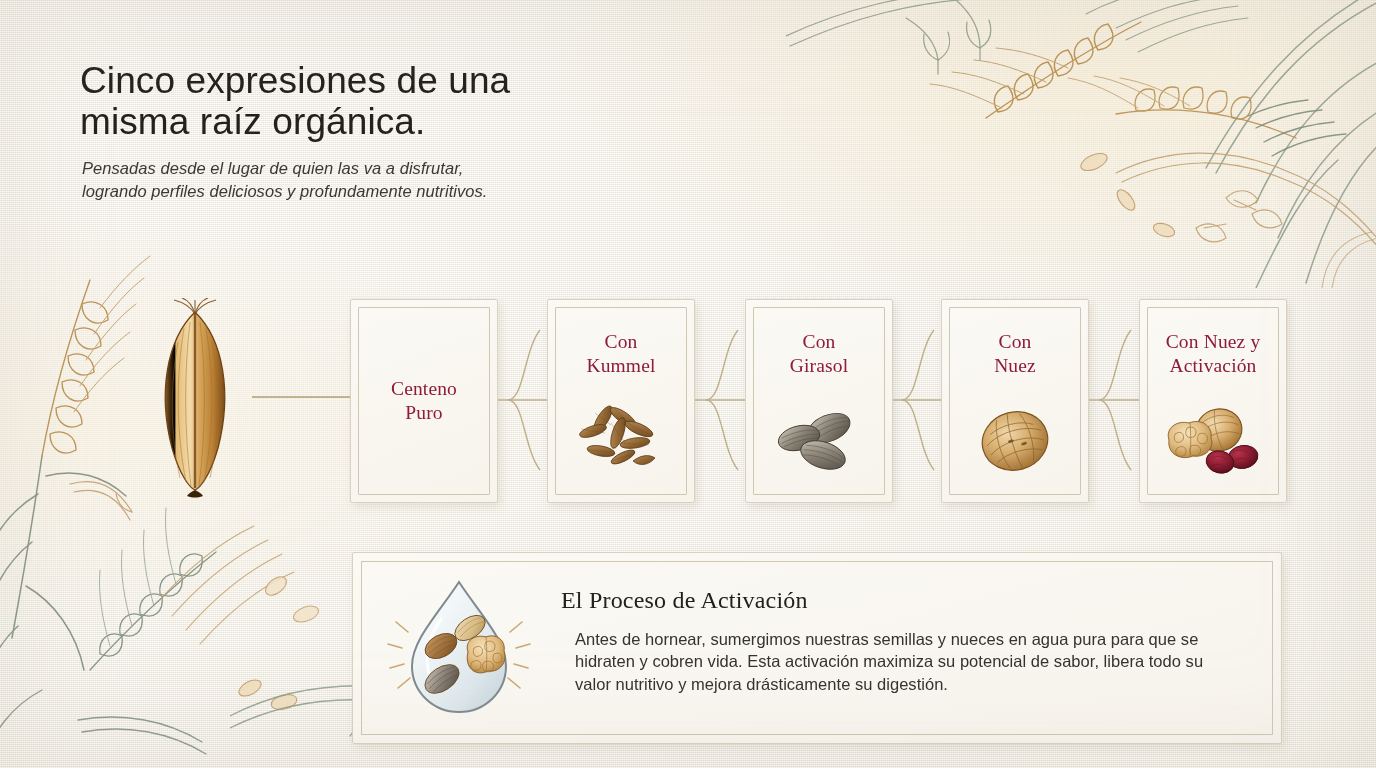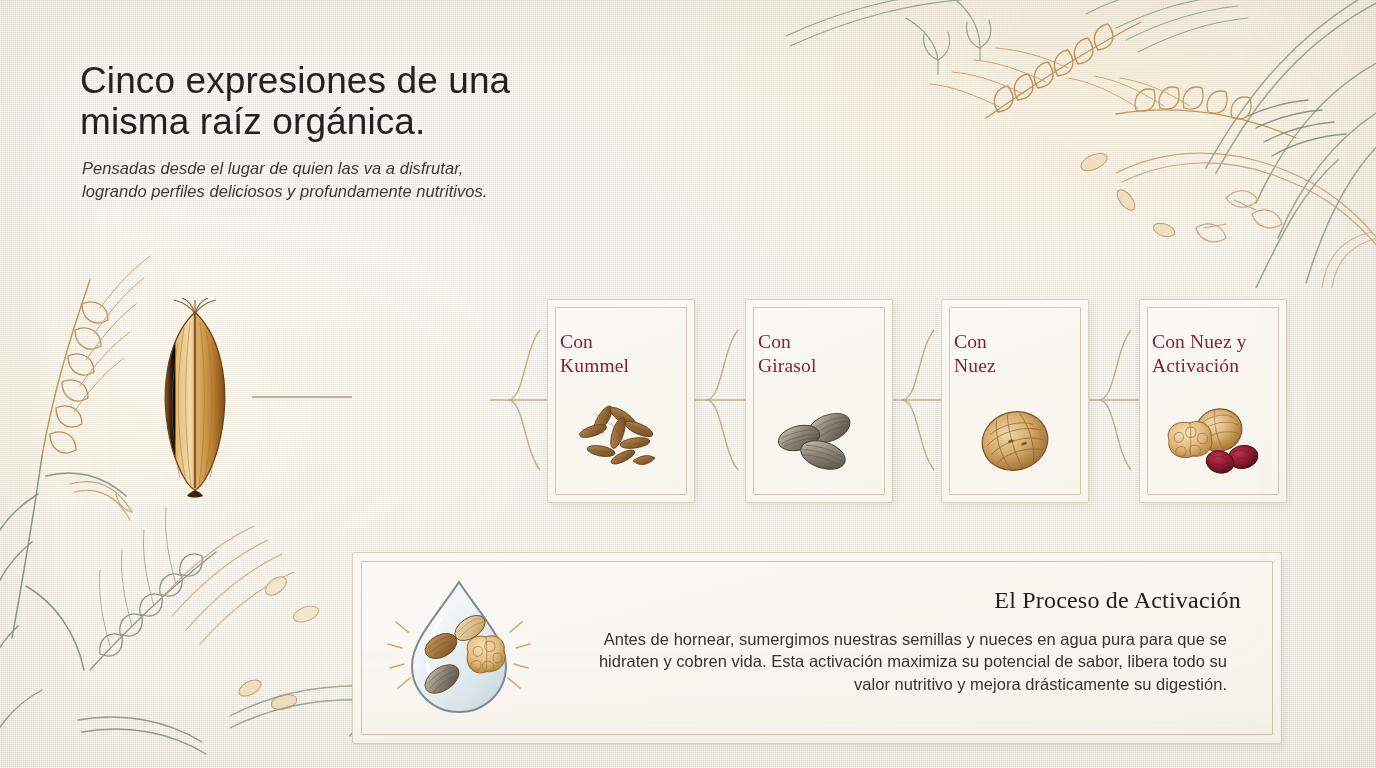--- a/index.html
+++ b/index.html
@@ -96,21 +96,21 @@
   }
   .card-1 { left: 350px; }
   .card-2 { left: 547px; }
   .card-3 { left: 745px; }
   .card-4 { left: 941px; }
   .card-5 { left: 1139px; }
 
   .card-title {
     position: absolute;
     left: 12px; right: 12px; top: 30px;
-    text-align: left;
+    text-align: center;
     font-family: "Liberation Serif", serif;
     font-size: 19.5px;
     line-height: 1.24;
     color: #8e1b38;
     white-space: pre-line;
     letter-spacing: .15px;
   }
   .card-1 .card-title { top: 0; bottom: 0; height: 100%; display: flex; flex-direction: column; justify-content: center; }
 
   .card-icon {
@@ -144,21 +144,21 @@
   }
   .panel-inner {
     position: absolute; inset: 8px;
     display: flex; align-items: center;
   }
   .panel-figure {
     width: 196px; height: 100%;
     display: flex; align-items: center; justify-content: center;
     flex: 0 0 auto;
   }
-  .panel-body { flex: 1 1 auto; padding: 0 32px 0 4px; text-align: right; }
+  .panel-body { flex: 1 1 auto; padding: 0 32px 0 4px; }
   .panel-heading {
     font-family: "Liberation Serif", serif;
     font-size: 24px;
     color: #23211e;
     margin: 0 0 9px 0;
     font-weight: 400;
     letter-spacing: .2px;
   }
   .panel-text {
     font-size: 16.5px;
@@ -426,20 +426,24 @@
   </svg>
   <svg class="connector conn-4" viewBox="0 0 60 228">
     <g fill="none" stroke="#b9a87f" stroke-width="1.4" opacity=".9">
       <path d="M0 114 L 18 114"></path>
       <path d="M18 114 C 34 114, 34 64, 50 44"></path>
       <path d="M18 114 C 34 114, 34 164, 50 184"></path>
       <path d="M18 114 L 60 114"></path>
     </g>
   </svg>
 
+  <div class="card card-1">
+    <div class="card-title">Centeno
+Puro</div>
+  </div>
 
   <div class="card card-2">
     <div class="card-title">Con
 Kummel</div>
     <div class="card-icon">
       <svg width="96" height="70" viewBox="0 0 96 70">
         <defs>
           <linearGradient id="seedBrown" x1="0" y1="0" x2="1" y2="1">
             <stop offset="0%" stop-color="#b78c56"></stop>
               <stop offset="55%" stop-color="#8e6331"></stop>

